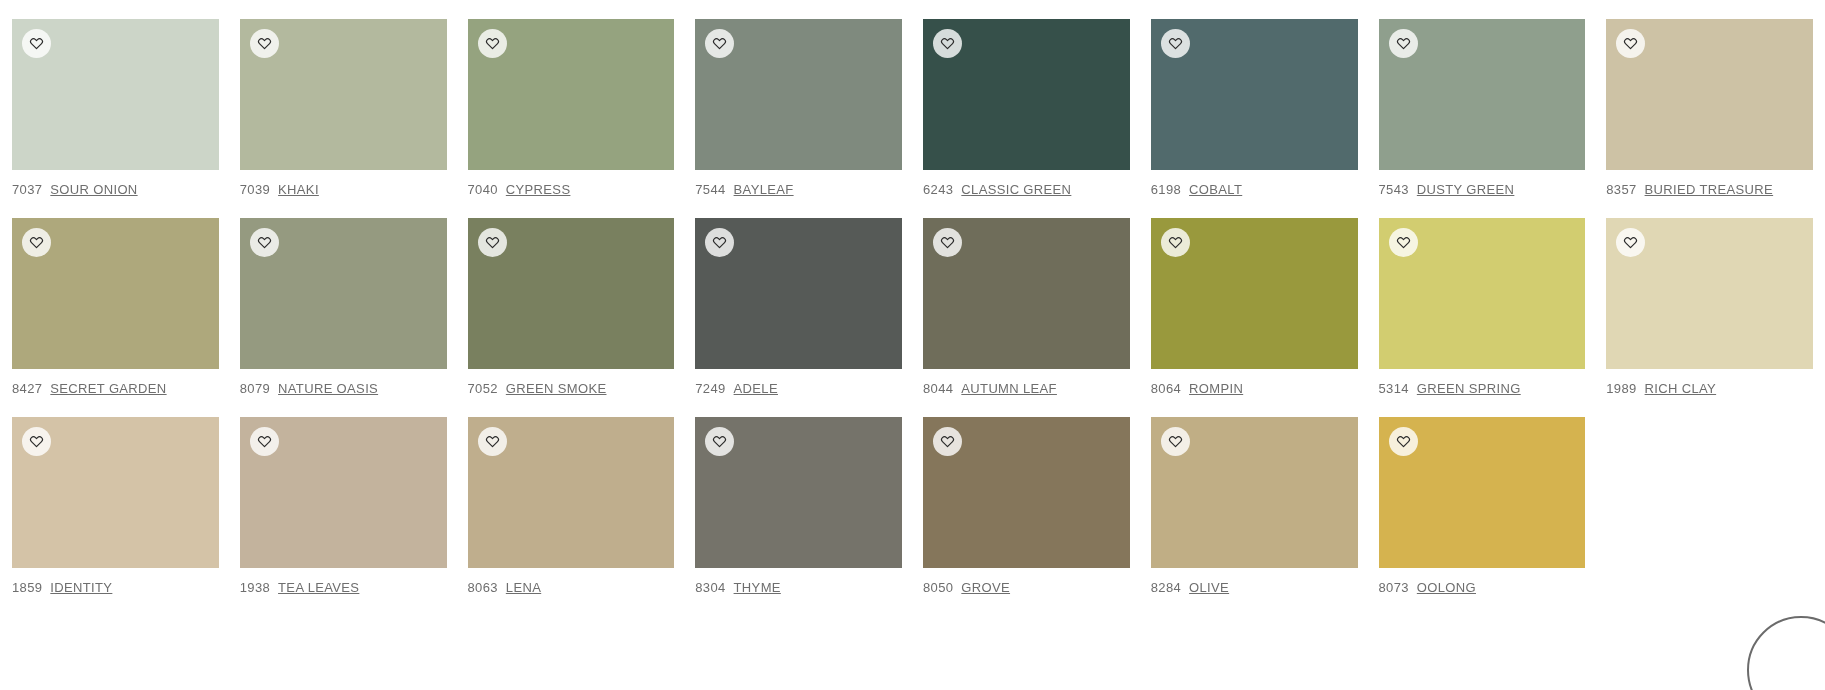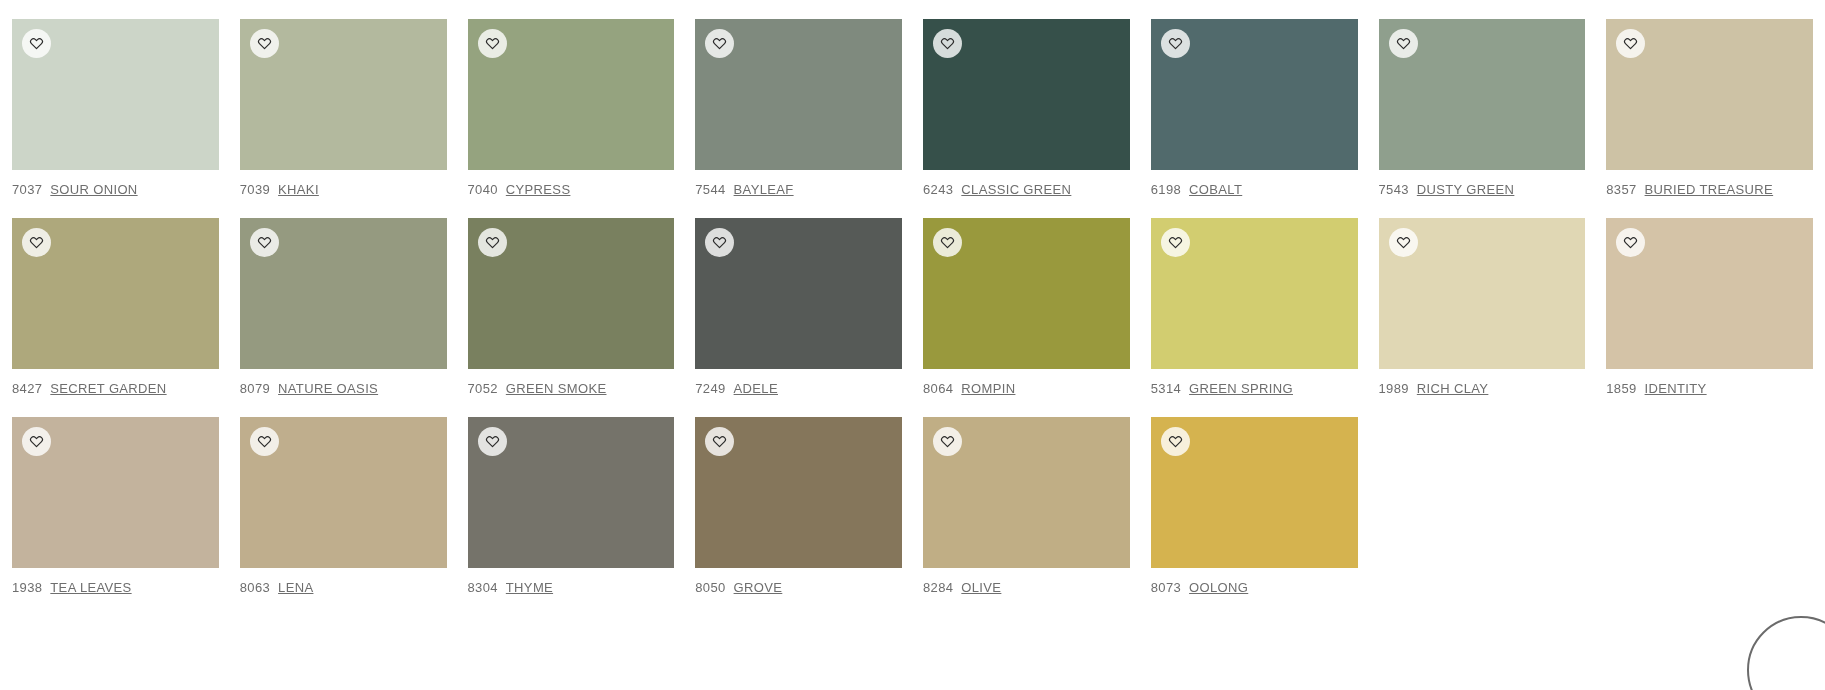--- a/index.html
+++ b/index.html
@@ -255,20 +255,35 @@
               </svg>
             </span>
           </div>
         </div>
         <div class="swatch-label">
           <span class="swatch-code">7249</span>
           <span class="swatch-name">ADELE</span>
         </div>
       </div>
       <div class="swatch-card">
+        <div class="swatch-chip" style="background: rgb(111, 109, 90);">
+          <div class="fav-badge">
+            <span>
+              <svg viewBox="0 0 24 24" fill="none" stroke="#2b2b2b" stroke-width="1.9" stroke-linejoin="round">
+                <path d="M12 20.3 3.9 12.2a4.6 4.6 0 0 1 0-6.5 4.6 4.6 0 0 1 6.5 0l1.6 1.6 1.6-1.6a4.6 4.6 0 0 1 6.5 0 4.6 4.6 0 0 1 0 6.5Z"></path>
+              </svg>
+            </span>
+          </div>
+        </div>
+        <div class="swatch-label">
+          <span class="swatch-code">8044</span>
+          <span class="swatch-name">AUTUMN LEAF</span>
+        </div>
+      </div>
+      <div class="swatch-card">
         <div class="swatch-chip" style="background: rgb(153, 153, 61);">
           <div class="fav-badge">
             <span>
               <svg viewBox="0 0 24 24" fill="none" stroke="#2b2b2b" stroke-width="1.9" stroke-linejoin="round">
                 <path d="M12 20.3 3.9 12.2a4.6 4.6 0 0 1 0-6.5 4.6 4.6 0 0 1 6.5 0l1.6 1.6 1.6-1.6a4.6 4.6 0 0 1 6.5 0 4.6 4.6 0 0 1 0 6.5Z"></path>
               </svg>
             </span>
           </div>
         </div>
         <div class="swatch-label">

